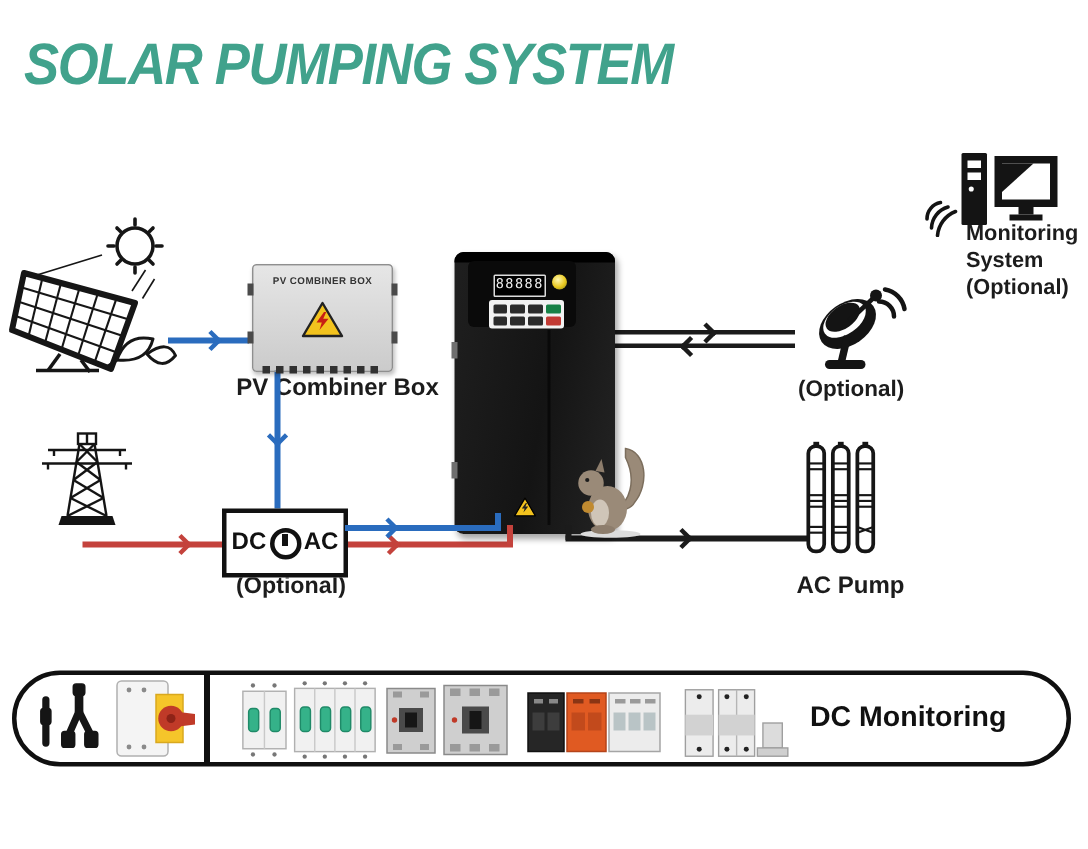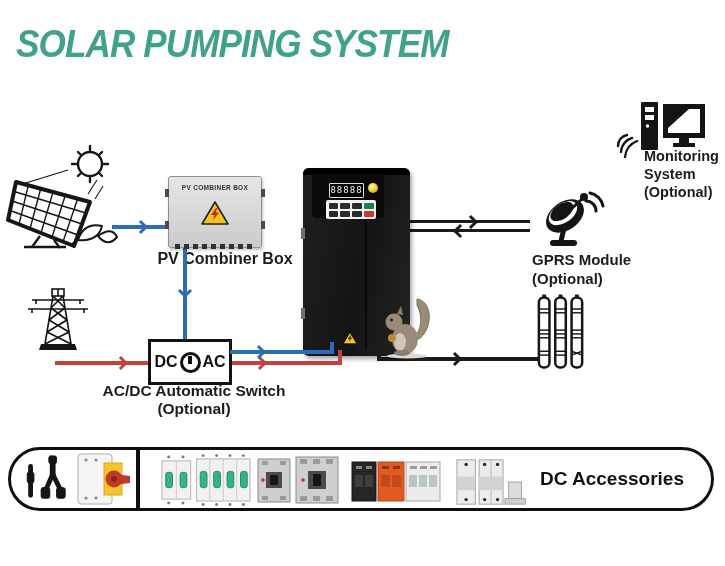--- a/index.html
+++ b/index.html
@@ -157,21 +157,20 @@
   <span class="chev r c-dc" style="left:254px;top:347px;z-index:4"></span>
 
   <div class="acdc">
     <span class="t">DC</span>
     <span class="knob">
         <span></span>
       </span>
     <span class="t">AC</span>
   </div>
   <div class="lbl" style="left:98px;top:382px;width:192px;font-size:15.5px">
-    <div>AC/DC Automatic Switch</div>
     <div>(Optional)</div>
   </div>
 
   <svg class="abs" style="left:26px;top:286px" width="64" height="68" viewBox="0 0 64 68">
     <g stroke="#141414" fill="none" stroke-width="1.6">
       <rect x="26" y="3" width="12" height="7"></rect>
         <line x1="32" y1="3" x2="32" y2="10"></line>
       <line x1="6" y1="14" x2="58" y2="14"></line>
         <line x1="2" y1="23" x2="62" y2="23"></line>
       <line x1="10" y1="14" x2="10" y2="18"></line>
@@ -242,21 +241,20 @@
     <line x1="31" y1="28" x2="48" y2="12" stroke="#141414" stroke-width="3"></line>
     <circle cx="49" cy="11" r="4" fill="#141414"></circle>
     <g stroke="#141414" stroke-width="3" fill="none" stroke-linecap="round">
       <path d="M51,15 A10,10 0 0 1 61,25"></path>
       <path d="M55,7 A16,16 0 0 1 68,20"></path>
     </g>
     <path d="M30,38 L26,55" stroke="#141414" stroke-width="5"></path>
     <rect x="15" y="54" width="27" height="6" rx="3" fill="#141414"></rect>
   </svg>
   <div class="lbl left" style="left:532px;top:250px;width:120px;font-size:15px;line-height:19px">
-    <div>GPRS Module</div>
     <div>(Optional)</div>
   </div>
 
   <svg class="abs" style="left:610px;top:100px" width="98" height="58" viewBox="0 0 96 58">
     <g stroke="#141414" stroke-width="2.4" fill="none" stroke-linecap="round">
       <path d="M16,35 A11,11 0 0 0 7,46"></path>
       <path d="M21,38 A15,15 0 0 0 10,52"></path>
       <path d="M26,41 A19,19 0 0 0 14,57"></path>
     </g>
     <rect x="30" y="2" width="17" height="48" rx="1" fill="#141414"></rect>
@@ -307,20 +305,21 @@
         <line x1="37" y1="46" x2="48" y2="46"></line>
       <line x1="37" y1="60" x2="48" y2="64"></line>
         <line x1="37" y1="64" x2="48" y2="60"></line>
     </g>
     <g fill="#161616">
       <rect x="6.5" y="1" width="4" height="4"></rect>
         <rect x="23.5" y="1" width="4" height="4"></rect>
         <rect x="40.5" y="1" width="4" height="4"></rect>
     </g>
   </svg>
+  <div class="lbl" style="left:517px;top:382px;width:100px">AC Pump</div>
 
   <div class="acc-bar"></div>
   <div class="acc-divider"></div>
 
   <svg class="abs" style="left:20px;top:452px" width="50" height="54" viewBox="0 0 52 54">
     <g stroke="#151515" stroke-linecap="round" fill="#151515">
       <line x1="11" y1="14" x2="11" y2="44" stroke-width="5"></line>
       <rect x="7.5" y="20" width="7" height="11" rx="2"></rect>
       <line x1="34" y1="8" x2="34" y2="22" stroke-width="6"></line>
       <line x1="34" y1="22" x2="27" y2="38" stroke-width="5"></line>
@@ -424,15 +423,15 @@
     <line x1="39" y1="2" x2="39" y2="50" stroke="#b5b5b5"></line>
     <rect x="26" y="20" width="26" height="15" fill="#d2d2d2"></rect>
     <circle cx="32" cy="7" r="1.8" fill="#222"></circle>
       <circle cx="46" cy="7" r="1.8" fill="#222"></circle>
     <circle cx="32" cy="45" r="1.8" fill="#222"></circle>
       <circle cx="46" cy="45" r="1.8" fill="#222"></circle>
     <rect x="58" y="26" width="14" height="18" fill="#dcdcdc" stroke="#9f9f9f"></rect>
     <rect x="54" y="44" width="22" height="6" fill="#cfcfcf" stroke="#9f9f9f"></rect>
   </svg>
 
-  <div class="acc-label">DC Accessories</div>
+  <div class="acc-label">DC Monitoring</div>
 
 </div>
 
 </body></html>

